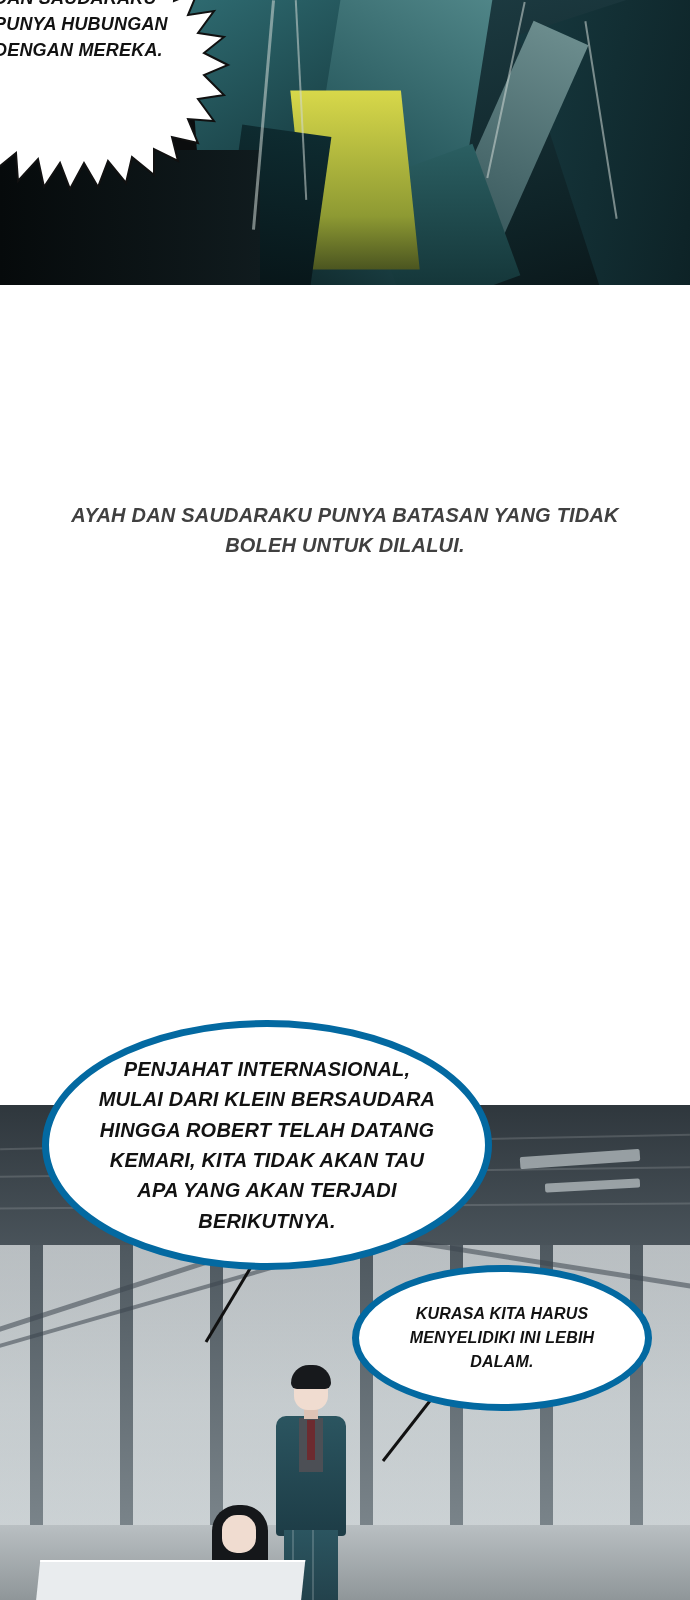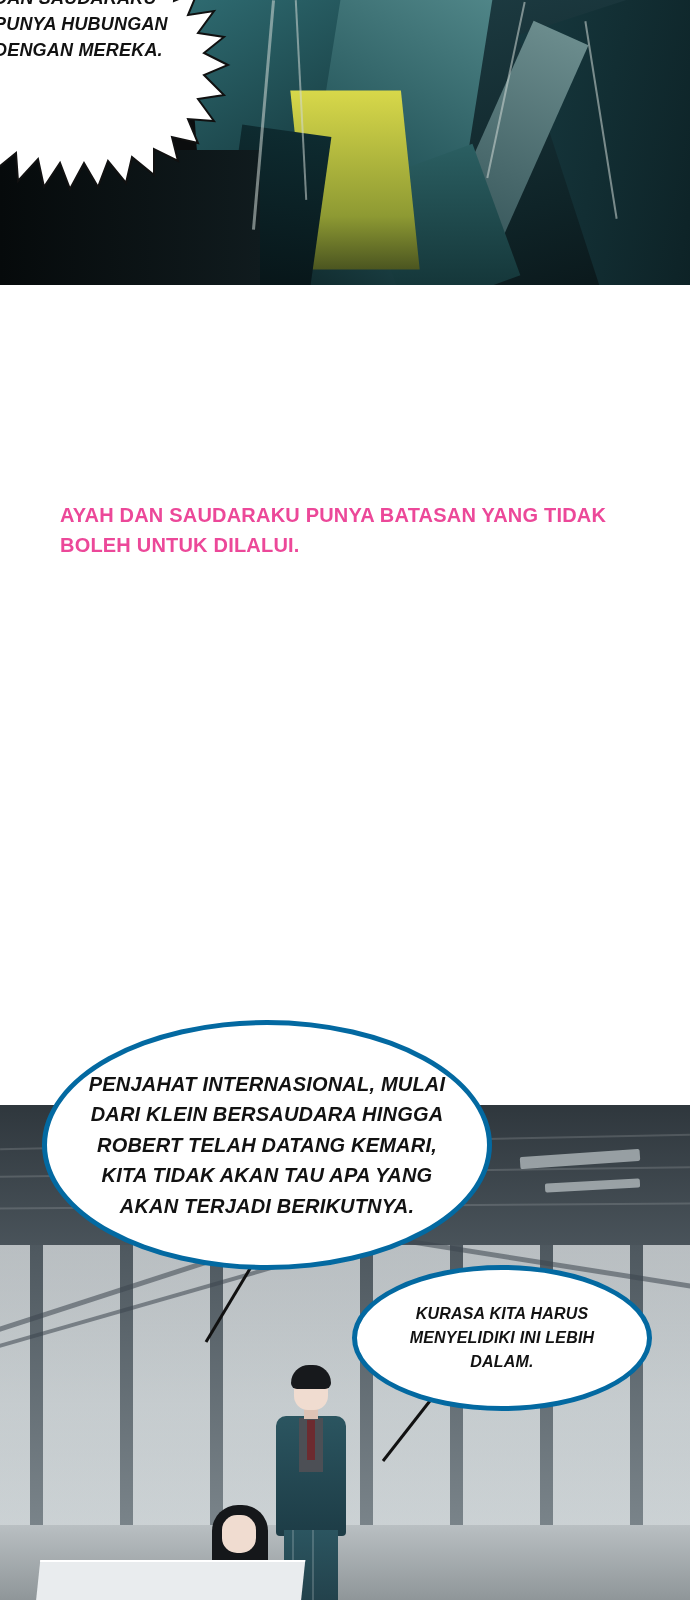--- a/index.html
+++ b/index.html
@@ -114,24 +114,26 @@
     top: 285px;
     width: 690px;
     height: 820px;
     background: #ffffff;
   }
   .narration {
     position: absolute;
     left: 60px;
     top: 500px;
     width: 570px;
+    text-align: center;
+    font-style: italic;
     font-weight: 700;
     font-size: 20px;
     line-height: 1.5;
-    color: #ec4899;
+    color: #404040;
     letter-spacing: 0.2px;
   }
 
   
   .panel-bottom {
     position: absolute;
     left: 0;
     top: 1105px;
     width: 690px;
     height: 495px;
@@ -258,21 +260,21 @@
     height: 42px;
     background: #e9ecee;
     border-top: 2px solid #ffffff;
     transform: skewX(-6deg);
   }
 
   
   .balloon {
     position: absolute;
     background: #ffffff;
-    border: 5px solid #0369a1;
+    border: 7px solid #0369a1;
     border-radius: 50%;
     display: flex;
     align-items: center;
     justify-content: center;
     box-sizing: border-box;
   }
   .balloon p {
     margin: 0;
     text-align: center;
     font-style: italic;

